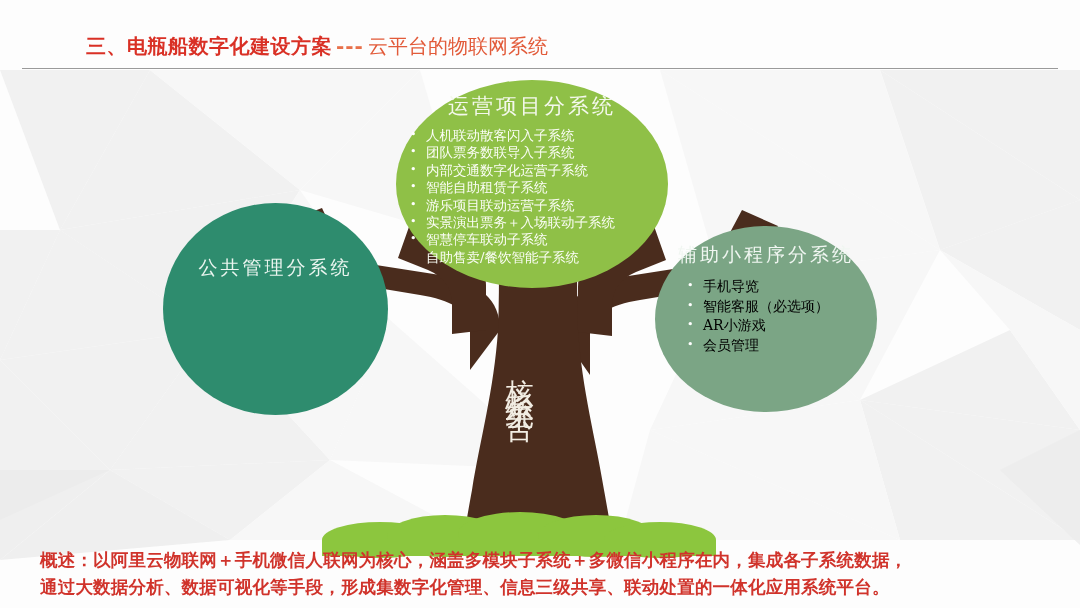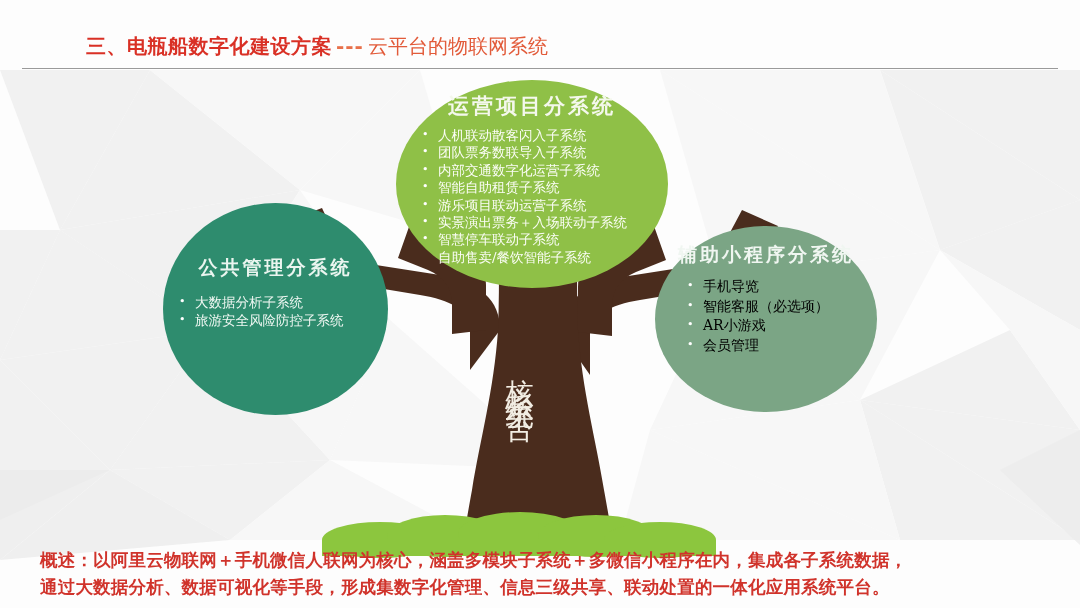--- a/index.html
+++ b/index.html
@@ -84,21 +84,21 @@
   .node {
     position: absolute;
     border-radius: 50%;
     z-index: 3;
     box-sizing: border-box;
     color: #ffffff;
     text-align: center;
   }
   .node-title {
     font-family: "DejaVu Serif", serif;
-    font-weight: bold;
+    font-weight: normal;
     color: #f2f7f0;
     letter-spacing: 3px;
     text-align: center;
   }
   .node-list {
     list-style: none;
     margin: 0;
     padding: 0;
     text-align: left;
     font-family: "DejaVu Serif", serif;
@@ -124,21 +124,21 @@
     height: 208px;
     background: #8FC047;
   }
   #node-operations .node-title {
     margin-top: 13px;
     font-size: 21px;
     line-height: 26px;
     color: #f4f8ec;
   }
   #node-operations .node-list {
-    margin: 8px 0 0 42px;
+    margin: 8px 0 0 30px;
     font-size: 13.5px;
     line-height: 17.4px;
     color: #fbfdf6;
   }
 
   
   #node-public {
     left: 163px;
     top: 203px;
     width: 225px;
@@ -316,24 +316,20 @@
       <li class="bulleted">智能自助租赁子系统</li>
       <li class="bulleted">游乐项目联动运营子系统</li>
       <li class="bulleted">实景演出票务＋入场联动子系统</li>
       <li class="bulleted">智慧停车联动子系统</li>
       <li>自助售卖/餐饮智能子系统</li>
     </ul>
   </div>
 
   <div class="node" id="node-public">
     <div class="node-title">公共管理分系统</div>
-    <ul class="node-list">
-      <li class="bulleted">大数据分析子系统</li>
-      <li class="bulleted">旅游安全风险防控子系统</li>
-    </ul>
   </div>
 
   <div class="node" id="node-miniapp">
     <div class="node-title">辅助小程序分系统</div>
     <ul class="node-list">
       <li class="bulleted">手机导览</li>
       <li class="bulleted">智能客服（必选项）</li>
       <li class="bulleted">AR小游戏</li>
       <li class="bulleted">会员管理</li>
     </ul>

